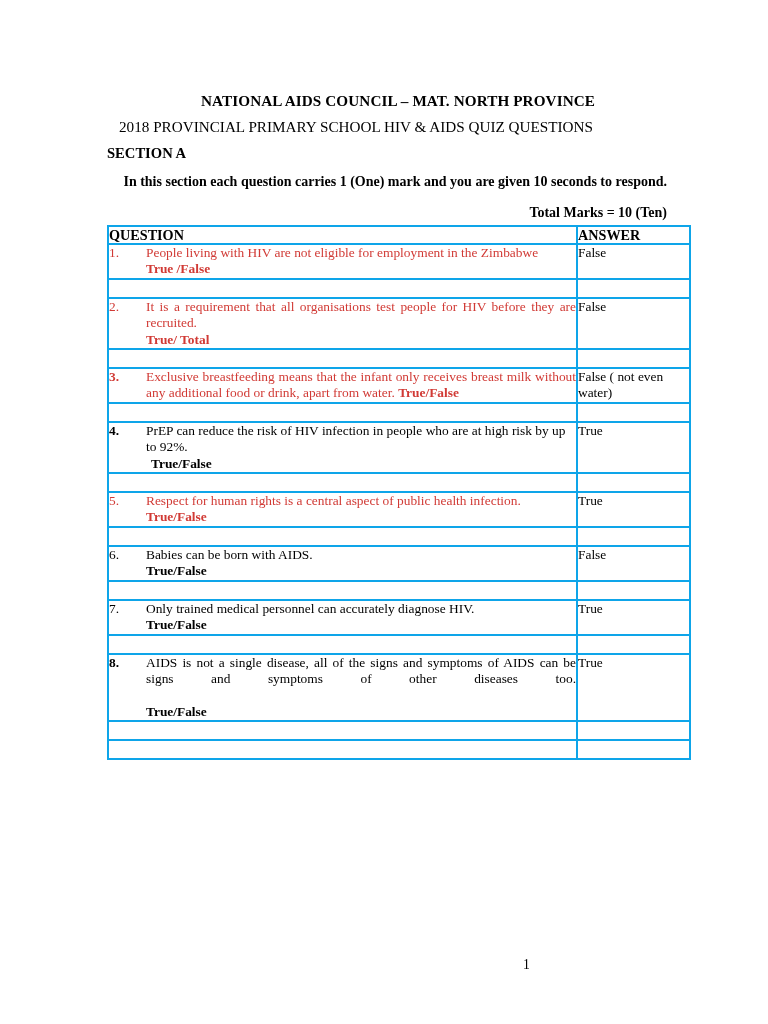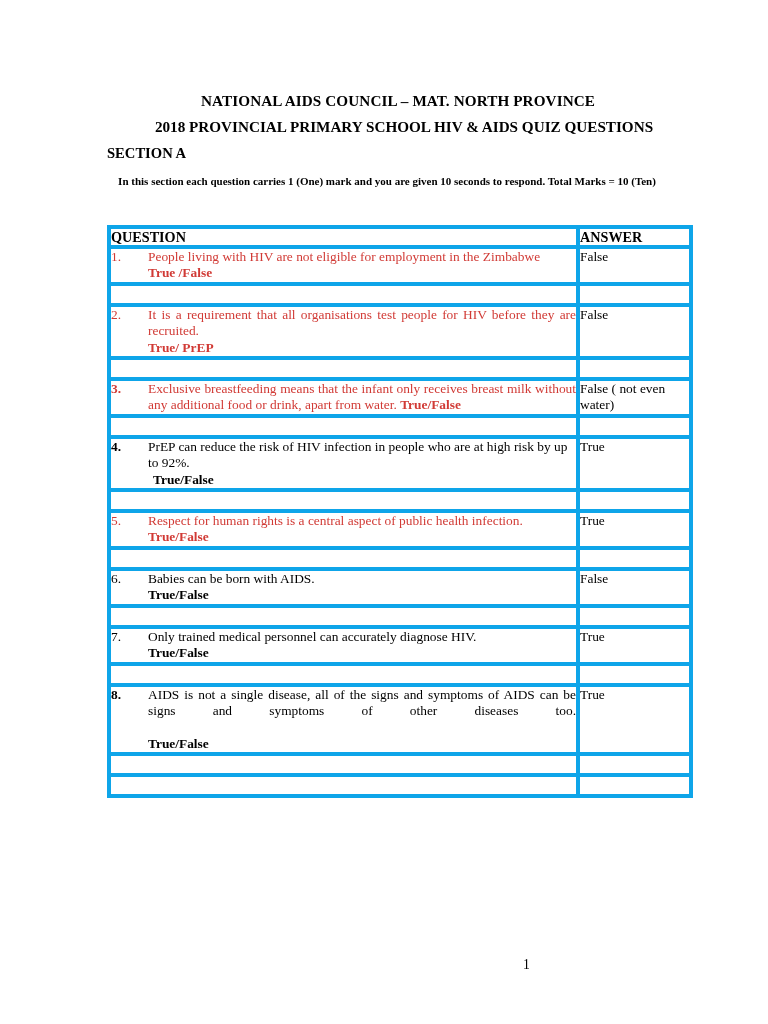--- a/index.html
+++ b/index.html
@@ -30,51 +30,50 @@
     width: 582px;
   }
   .title-1 {
     font-weight: bold;
     font-size: 15.2px;
     text-align: center;
     letter-spacing: 0.1px;
     line-height: 26px;
   }
   .title-2 {
-    font-weight: bold;
+    font-weight: normal;
     font-size: 15.2px;
-    text-align: center;
     line-height: 26px;
     padding-left: 12px;
   }
   .section-label {
     font-weight: bold;
     font-size: 14.6px;
     line-height: 26px;
     text-align: left;
   }
   .instructions {
     font-weight: bold;
-    font-size: 11px;
+    font-size: 14px;
     line-height: 31px;
-    text-align: center;
+    text-align: right;
     width: 560px;
   }
 
   
   .quiz-table {
     position: absolute;
     left: 107px;
     top: 225px;
     width: 582px;
     border-collapse: collapse;
     table-layout: fixed;
   }
   .quiz-table td, .quiz-table th {
-    border: 4px solid #0ea5e9;
+    border: 2px solid #0ea5e9;
     vertical-align: top;
     padding: 0;
   }
   col.c-q { width: 469px; }
   col.c-a { width: 113px; }
 
   .th-cell {
     font-weight: bold;
     font-size: 14.2px;
     padding: 2px 0 3px 5px;
@@ -185,21 +184,21 @@
       </tr>
       <tr class="spacer-row">
           <td></td>
           <td></td>
         </tr>
 
       <tr>
         <td class="q-cell">
           <div class="q-para q-hang red just">
             <span class="qnum">2.</span><span>It is a requirement that all organisations test people for HIV before they are recruited.</span>
-            <span class="tf">True/ PrEP</span>
+            <span class="tf">True/ Total</span>
           </div>
         </td>
         <td class="a-cell">False</td>
       </tr>
       <tr class="spacer-row">
           <td></td>
           <td></td>
         </tr>
 
       <tr>

